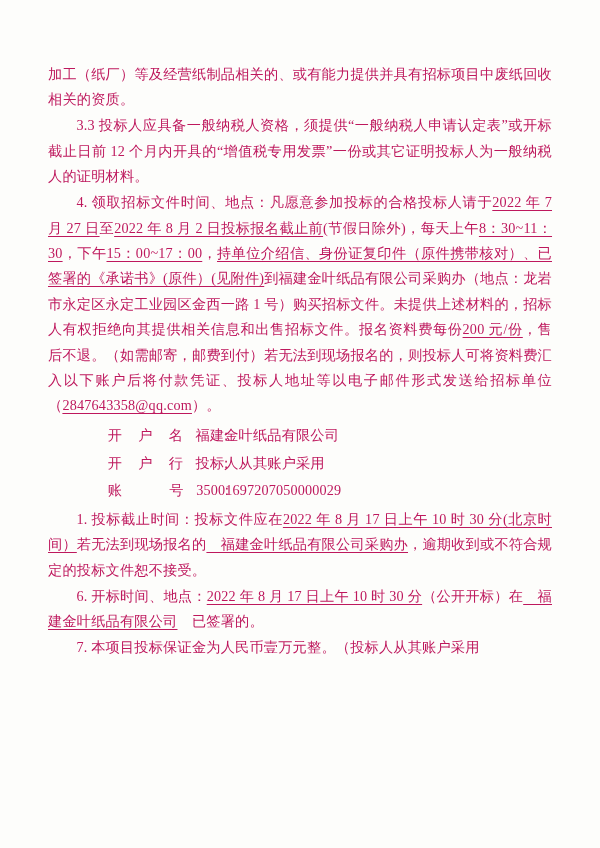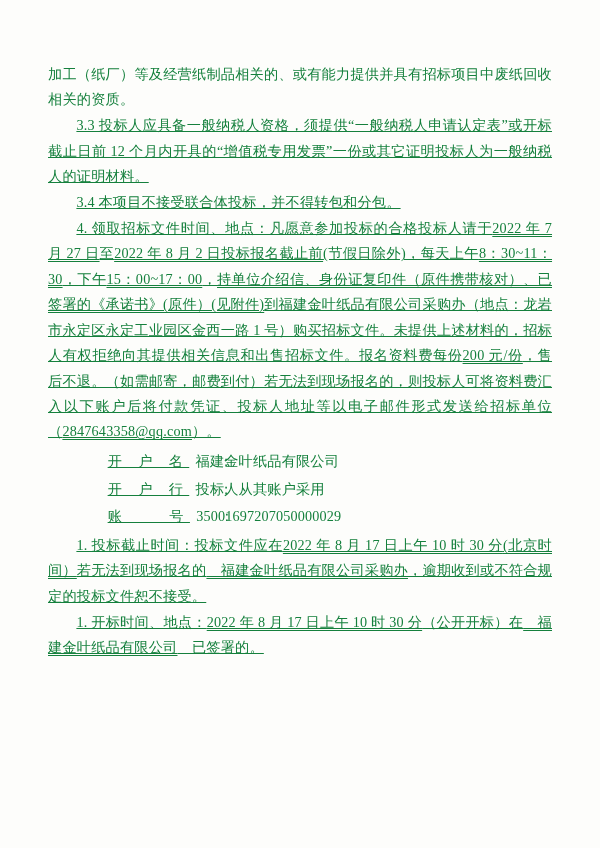--- a/index.html
+++ b/index.html
@@ -20,29 +20,28 @@
     height: 848px;
     background: #fdfdfb;
     box-sizing: border-box;
     padding: 62px 48px 30px 48px;
   }
   .doc-body {
     font-size: 14.2px;
     line-height: 1.79;
     letter-spacing: 0.2px;
     text-align: justify;
-    color: #15803d;
+    color: #be185d;
   }
   .para {
     margin: 0 0 0.5px 0;
     text-indent: 0;
   }
   .para.indent {
     text-indent: 2em;
-    text-decoration: underline;
   }
   .u {
     text-decoration: underline;
     text-underline-offset: 2.5px;
     text-decoration-thickness: 1px;
   }
   .acct-block {
     margin-top: 3px;
     margin-bottom: 2px;
   }
@@ -51,50 +50,49 @@
     text-indent: 2.1em;
     margin: 0;
     line-height: 1.95;
     font-size: 14.2px;
     white-space: nowrap;
   }
   .acct-label {
     display: inline-block;
     min-width: 4.6em;
     letter-spacing: 0.45em;
-    text-decoration: underline;
   }
   .acct-sep {
     display: inline-block;
     width: 0.45em;
   }
   .acct-value {
     letter-spacing: 0.15px;
   }
 </style>
 </head>
 <body>
 
 <div class="page">
   <div class="doc-body">
 
     <p class="para"><span>加工（纸厂）等及经营纸制品相关的、或有能力提供并具有招标项目中废纸回收相关的资质。</span></p>
     <p class="para indent"><span>3.3 投标人应具备一般纳税人资格，须提供“一般纳税人申请认定表”或开标截止日前 12 个月内开具的“增值税专用发票”一份或其它证明投标人为一般纳税人的证明材料。</span></p>
-    <p class="para indent"><span>3.4 本项目不接受联合体投标，并不得转包和分包。</span></p>
     <p class="para indent"><span>4. 领取招标文件时间、地点：凡愿意参加投标的合格投标人请于</span><span class="u">2022 年 7 月 27 日</span><span>至</span><span class="u">2022 年 8 月 2 日投标报名截止前</span><span>(节假日除外)，每天上午</span><span class="u">8：30~11：30</span><span>，下午</span><span class="u">15：00~17：00</span><span>，</span><span class="u">持单位介绍信、身份证复印件（原件携带核对）、已签署的《承诺书》(原件）(见附件)</span><span>到福建金叶纸品有限公司采购办（地点：龙岩市永定区永定工业园区金西一路 1 号）购买招标文件。未提供上述材料的，招标人有权拒绝向其提供相关信息和出售招标文件。报名资料费每份</span><span class="u">200 元/份</span><span>，售后不退。（如需邮寄，邮费到付）若无法到现场报名的，则投标人可将资料费汇入以下账户后将付款凭证、投标人地址等以电子邮件形式发送给招标单位（</span><span class="u">2847643358@qq.com</span><span>）。</span></p>
 
     <div class="acct-block">
       <div class="acct-row">
         <span class="acct-label">开 户 名</span><span class="acct-sep">：</span><span class="acct-value">福建金叶纸品有限公司</span>
       </div>
       <div class="acct-row">
         <span class="acct-label">开 户 行</span><span class="acct-sep">：</span><span class="acct-value">投标人从其账户采用</span>
       </div>
       <div class="acct-row">
         <span class="acct-label">账　　号</span><span class="acct-sep">：</span><span class="acct-value">35001697207050000029</span>
       </div>
     </div>
 
     <p class="para indent"><span>1. 投标截止时间：投标文件应在</span><span class="u">2022 年 8 月 17 日上午 10 时 30 分</span><span class="u">(北京时间）</span><span>若无法到现场报名的</span><span class="u">　福建金叶纸品有限公司采购办</span><span>，逾期收到或不符合规定的投标文件恕不接受。</span></p>
-    <p class="para indent"><span>1. 开标时间、地点：</span><span class="u">2022 年 8 月 17 日上午 10 时 30 分</span><span>（公开开标）在</span><span class="u">　福建金叶纸品有限公司</span><span>　已签署的。</span></p>
+    <p class="para indent"><span>6. 开标时间、地点：</span><span class="u">2022 年 8 月 17 日上午 10 时 30 分</span><span>（公开开标）在</span><span class="u">　福建金叶纸品有限公司</span><span>　已签署的。</span></p>
+    <p class="para indent"><span>7. 本项目投标保证金为人民币壹万元整。（投标人从其账户采用</span></p>
 
   </div>
 </div>
 
 </body></html>

